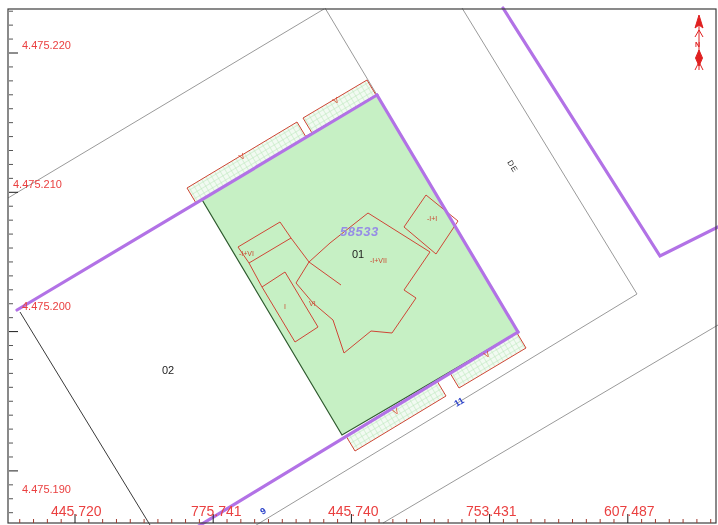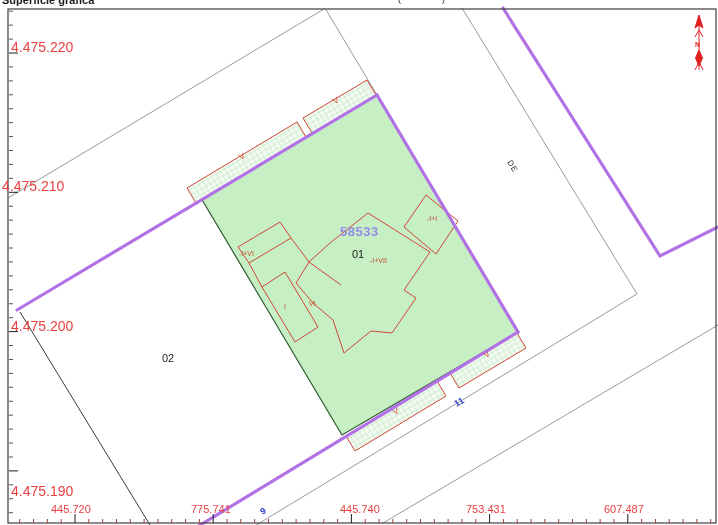--- a/index.html
+++ b/index.html
@@ -5,40 +5,35 @@
   html,body{margin:0;padding:0;background:#fff;}
   #stage{position:relative;width:718px;height:525px;background:#fff;overflow:hidden;
          font-family:"Liberation Sans", sans-serif;}
   #clipped-header{position:absolute;left:0;top:0;width:718px;height:8px;overflow:hidden;}
   #clipped-header span{position:absolute;top:-6px;white-space:nowrap;color:#1a1a1a;}
   .hl{left:2px;font-size:11px;font-weight:bold;}
   .hm{left:398px;font-size:9px;}
   .hr{left:545px;font-size:9px;}
   svg{position:absolute;left:0;top:0;}
   .lbl{position:absolute;white-space:nowrap;line-height:1;}
-  .axis-y{font-size:14px;color:#ea4040;}
-  .axis-x{font-size:11px;color:#ea4040;width:48px;text-align:left;}
-  .parcelnum{font-size:13px;font-weight:bold;color:#968ce6;letter-spacing:.5px;}
+  .axis-y{font-size:11px;color:#ea4040;margin-left:11px;}
+  .axis-x{font-size:14px;color:#ea4040;width:48px;text-align:left;}
+  .parcelnum{font-size:13px;font-weight:bold;color:#968ce6;letter-spacing:.5px;font-style:italic;}
   .blacklbl{font-size:11px;color:#1d1d1d;}
   .redsmall{font-size:7px;color:#c94a32;}
   .vlbl{font-size:8px;color:#d94a2e;transform:rotate(-31deg);transform-origin:left top;}
   .street{font-size:8px;color:#222;letter-spacing:1px;transform:rotate(58deg);transform-origin:left top;}
   .bluelbl{font-size:9px;color:#2940c9;font-weight:bold;transform:rotate(-31deg);transform-origin:left top;}
   .northn{font-size:7px;font-weight:bold;color:#e02020;}
 </style>
 </head>
 <body>
 
 <div id="stage">
 
-  <div id="clipped-header">
-    <span class="hl">Superficie gráfica</span>
-    <span class="hm">(···· ··· ·····)</span>
-    <span class="hr">· ···· ··· ·· ····· ··· ·······</span>
-  </div>
 
   <div style="position:absolute;left:0;top:0;width:718px;height:525px;">
   <svg width="718" height="525" viewBox="0 0 718 525">
     <defs>
       <pattern id="hatch" width="5" height="5" patternUnits="userSpaceOnUse" patternTransform="rotate(-31)">
         <rect width="5" height="5" fill="#f2faf2"></rect>
         <path d="M0 0H5 M0 0V5" stroke="#b9e6b9" stroke-width="1"></path>
       </pattern>
     </defs>
 
@@ -173,31 +168,31 @@
           <line x1="9" y1="470.9" x2="18" y2="470.9" stroke="#1c1c1c" stroke-width="1"></line>
           <line x1="9" y1="484.83" x2="13" y2="484.83" stroke="#555555" stroke-width="1"></line>
           <line x1="9" y1="498.76" x2="13" y2="498.76" stroke="#555555" stroke-width="1"></line>
           <line x1="9" y1="512.69" x2="13" y2="512.69" stroke="#555555" stroke-width="1"></line>
         </g>
   </svg>
   </div>
 
   <span class="lbl axis-y" style="left:11px;top:40px">4.475.220</span>
   <span class="lbl axis-y" style="left:2px;top:179px">4.475.210</span>
-  <span class="lbl axis-y" style="left:11px;top:319px">4.475.200</span>
+  <span class="lbl axis-y" style="left:11px;top:301px">4.475.200</span>
   <span class="lbl axis-y" style="left:11px;top:484px">4.475.190</span>
   <span class="lbl axis-x" style="left:51px;top:504px">445.720</span>
   <span class="lbl axis-x" style="left:191px;top:504px">775.741</span>
-  <span class="lbl axis-x" style="left:340px;top:504px">445.740</span>
+  <span class="lbl axis-x" style="left:328px;top:504px">445.740</span>
   <span class="lbl axis-x" style="left:466px;top:504px">753.431</span>
   <span class="lbl axis-x" style="left:604px;top:504px">607.487</span>
 
   <span class="lbl parcelnum" style="left:340px;top:225px">58533</span>
   <span class="lbl blacklbl" style="left:352px;top:249px">01</span>
-  <span class="lbl blacklbl" style="left:162px;top:353px">02</span>
+  <span class="lbl blacklbl" style="left:162px;top:365px">02</span>
 
   <span class="lbl redsmall" style="left:239px;top:250px">-I+VI</span>
   <span class="lbl redsmall" style="left:284px;top:303px">I</span>
   <span class="lbl redsmall" style="left:309px;top:300px">VI</span>
   <span class="lbl redsmall" style="left:370px;top:257px">-I+VII</span>
   <span class="lbl redsmall" style="left:427px;top:215px">-I+I</span>
   <span class="lbl vlbl" style="left:238px;top:155px">V</span>
   <span class="lbl vlbl" style="left:332px;top:99px">V</span>
   <span class="lbl vlbl" style="left:392px;top:410px">V</span>
   <span class="lbl vlbl" style="left:483px;top:353px">V</span>

